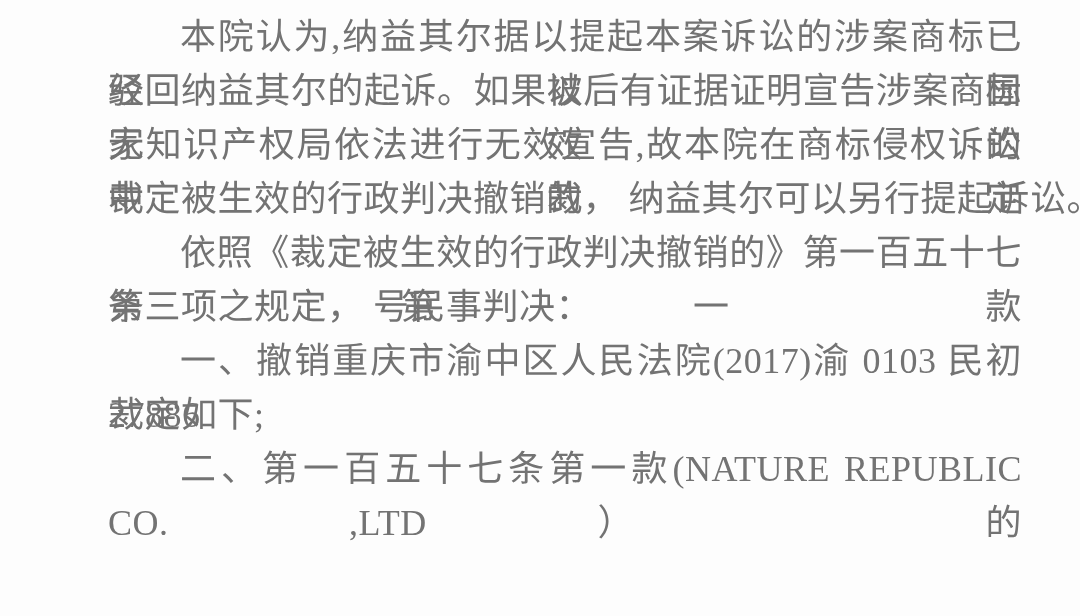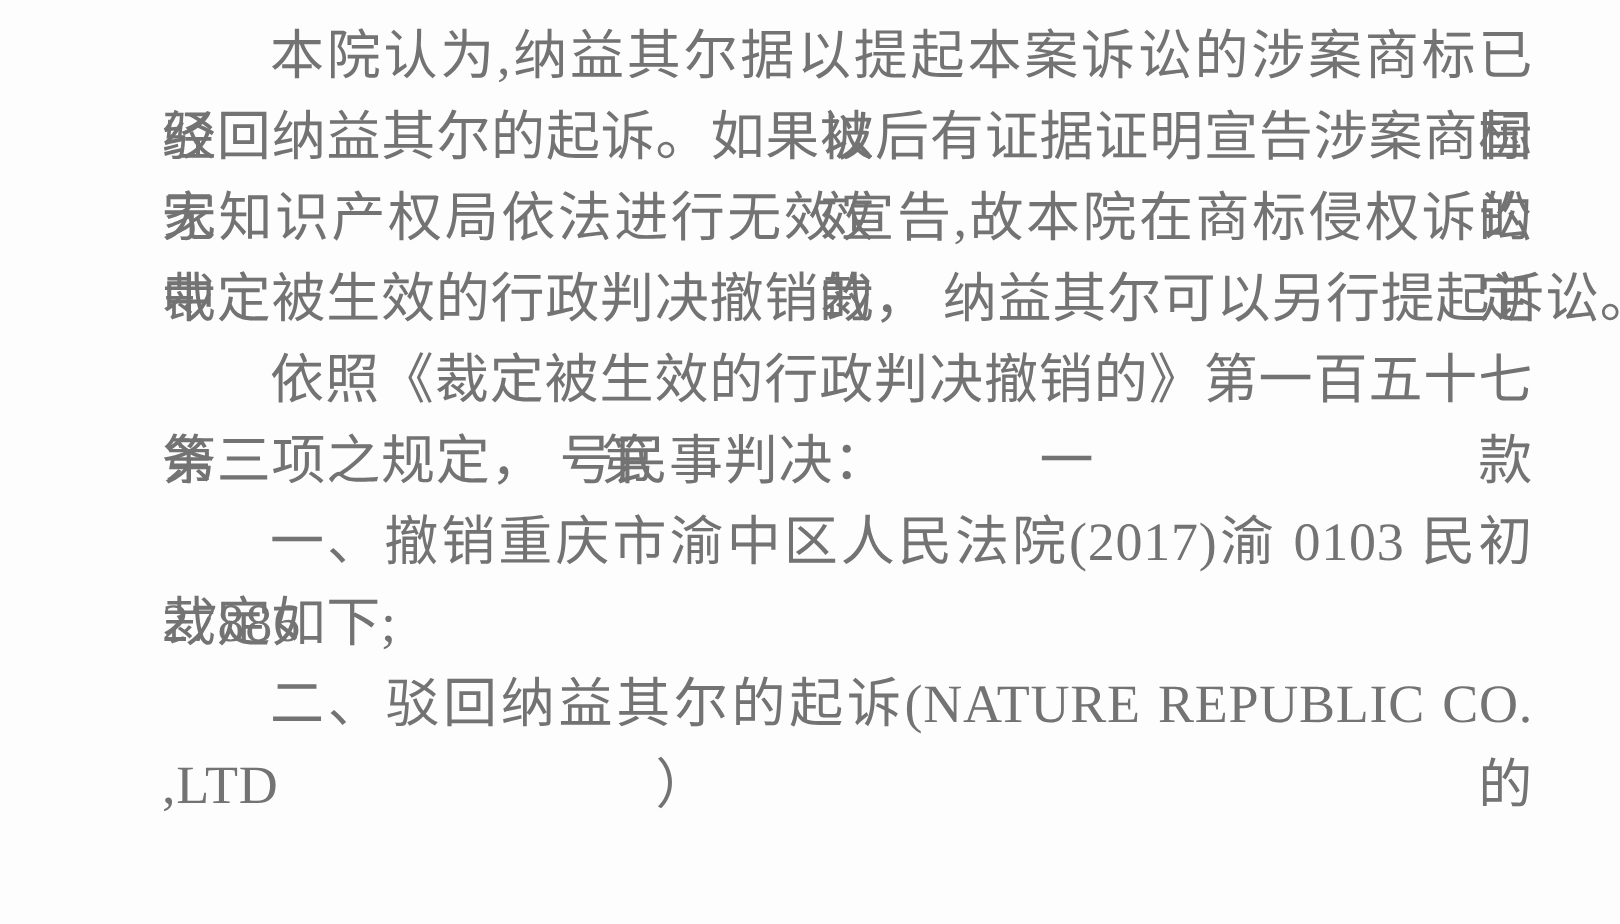--- a/index.html
+++ b/index.html
@@ -63,17 +63,17 @@
       <div class="line just indent">依照《裁定被生效的行政判决撤销的》第一百五十七条第一款</div>
       <div class="line">第三项之规定， 号民事判决：</div>
     </div>
 
     <div class="para">
       <div class="line just indent">一、撤销重庆市渝中区人民法院(2017)渝 0103 民初 27886</div>
       <div class="line">裁定如下;</div>
     </div>
 
     <div class="para">
-      <div class="line just indent">二、驳回纳益其尔的起诉(NATURE REPUBLIC CO. ,LTD） 的</div>
+      <div class="line just indent">二、第一百五十七条第一款(NATURE REPUBLIC CO. ,LTD） 的</div>
     </div>
 
   </div>
 </div>
 
 </body></html>

